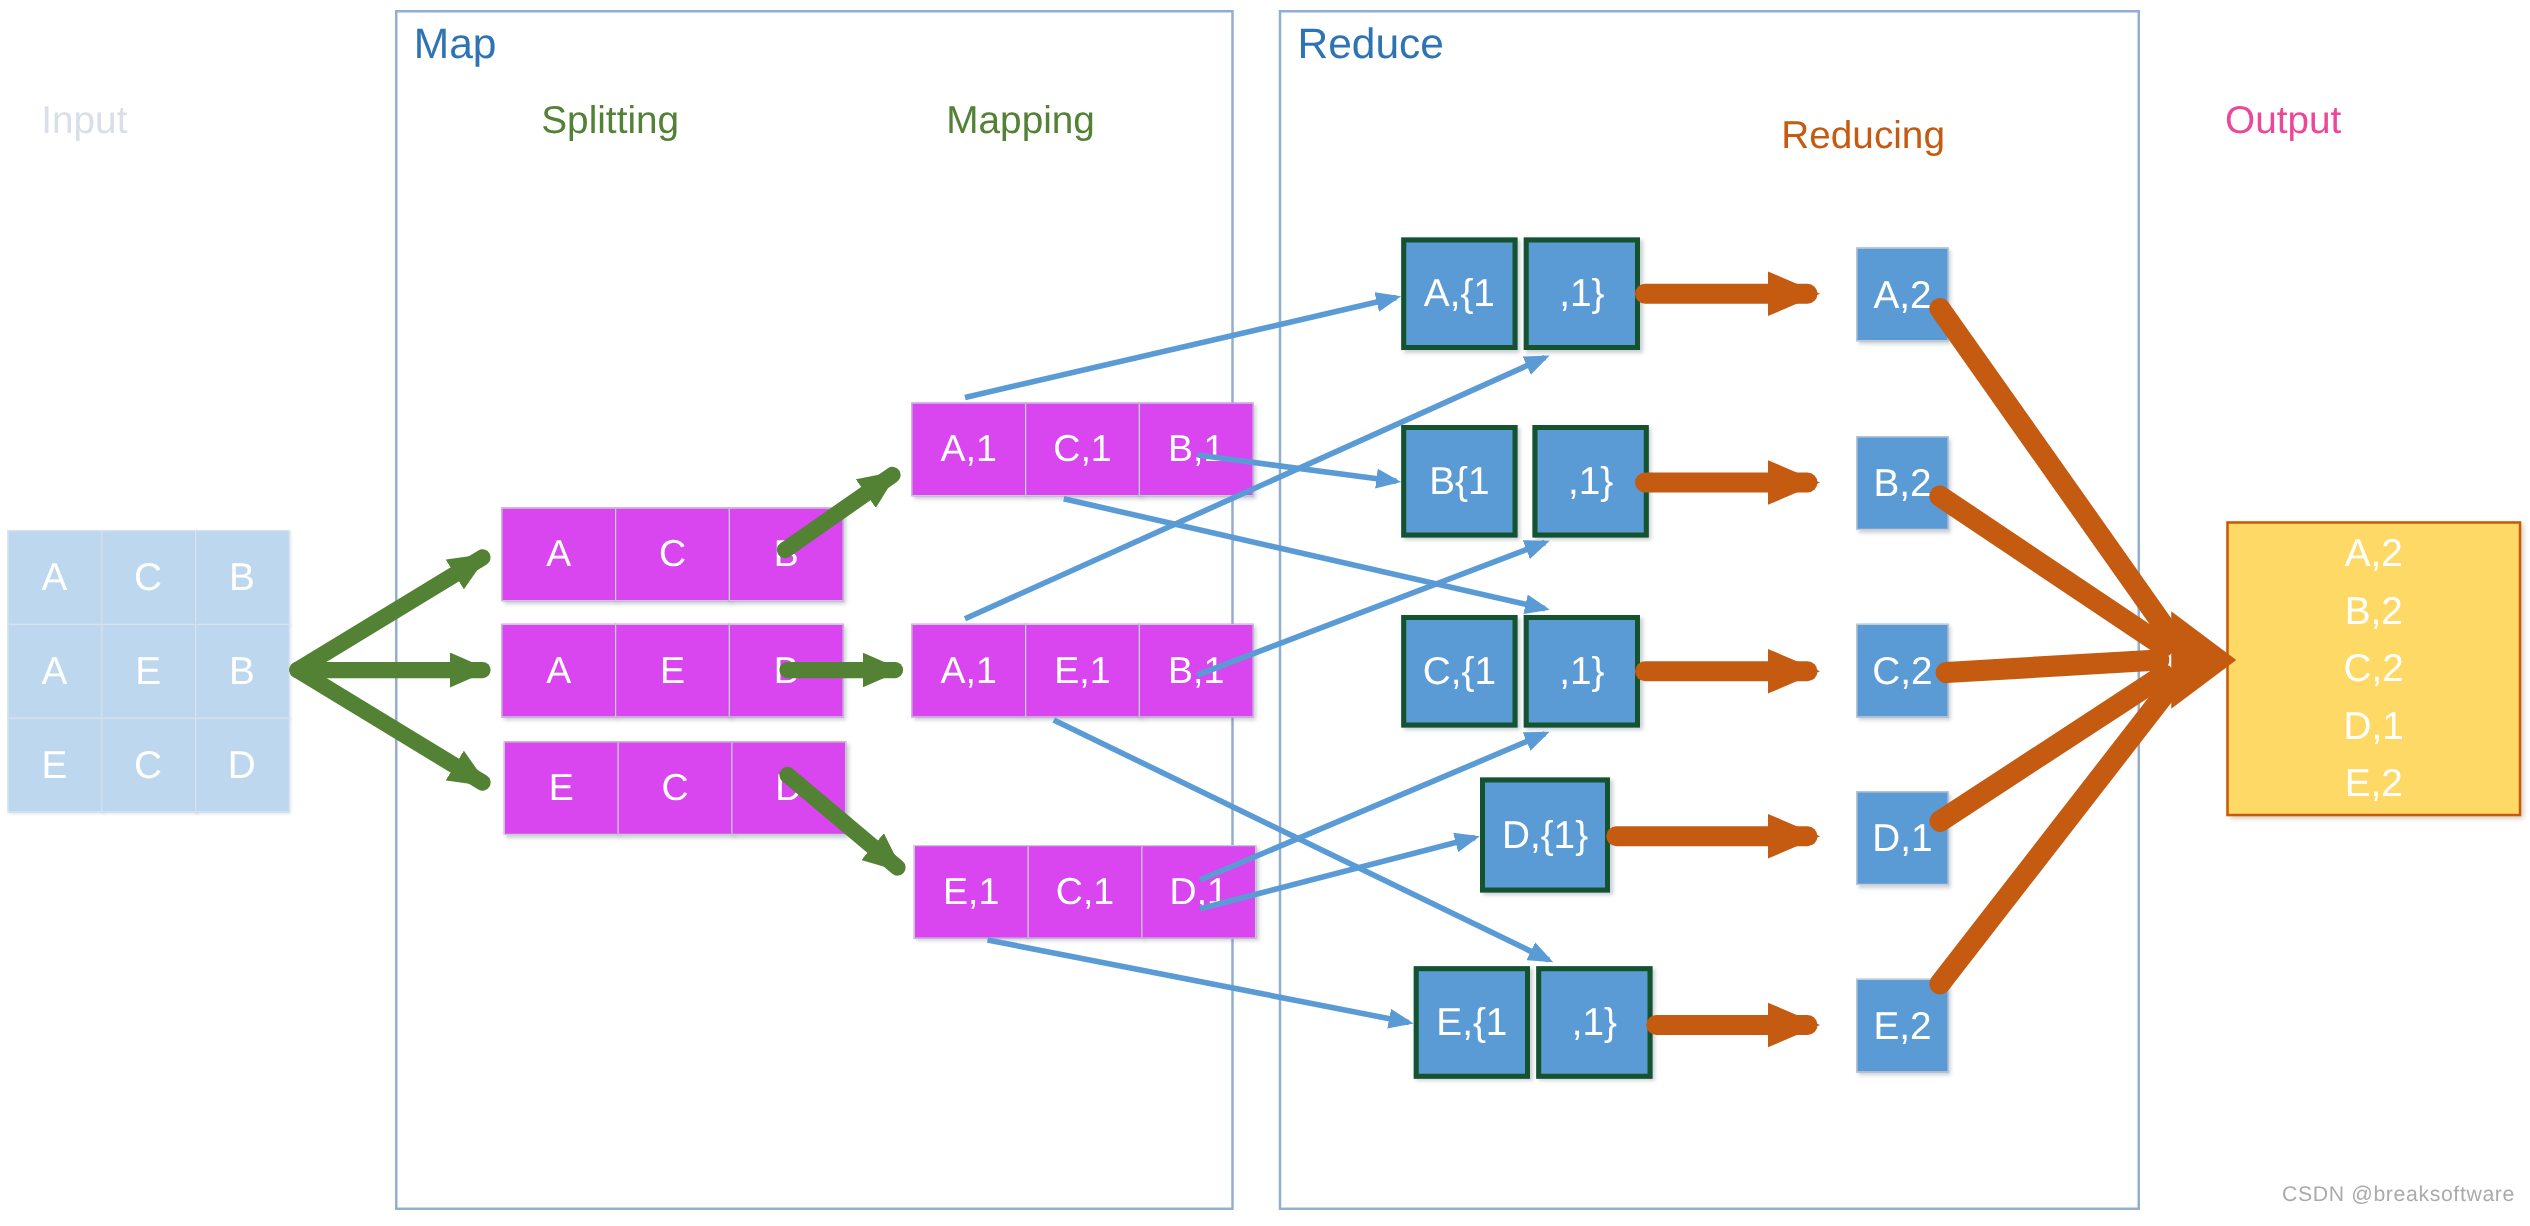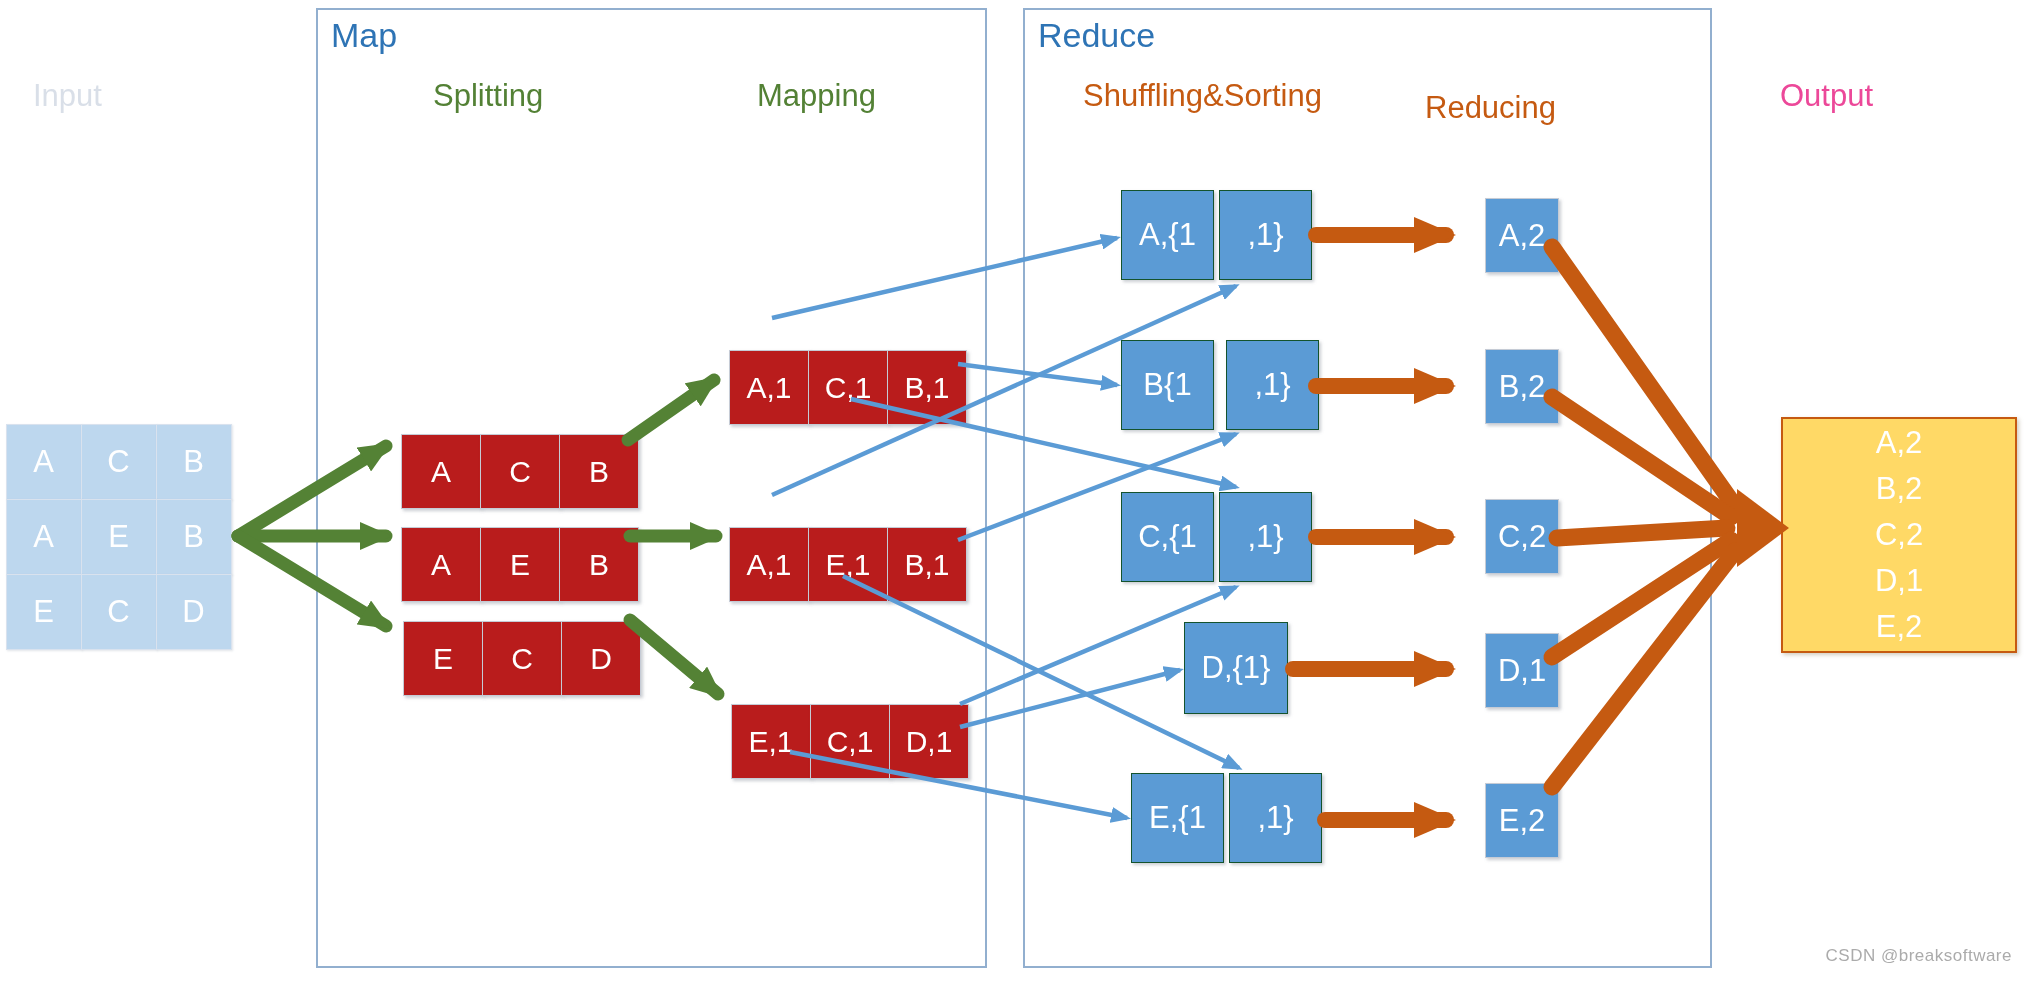--- a/index.html
+++ b/index.html
@@ -13,27 +13,27 @@
   .lbl-input{color:#D9DFE8;}
   .lbl-green{color:#538135;}
   .lbl-orange{color:#C55A11;}
   .lbl-output{color:#ec4899;}
 
   .grid3{position:absolute;left:6px;top:424px;display:grid;grid-template-columns:repeat(3,75px);grid-template-rows:repeat(3,75px);}
   .icell{background:#BDD7EE;border:1px solid #D9E2EE;margin:-0.5px;display:flex;align-items:center;justify-content:center;
          color:#ffffff;font-size:31px;box-shadow:1px 1px 2px rgba(140,150,165,.25);}
 
   .cellrow{position:absolute;display:flex;}
-  .bcell{width:80px;height:75px;background:#b91c1c;border:1px solid #C5CBD5;margin-left:-1px;box-sizing:border-box;
+  .bcell{width:92px;height:75px;background:#d946ef;border:1px solid #C5CBD5;margin-left:-1px;box-sizing:border-box;
          display:flex;align-items:center;justify-content:center;color:#fff;font-size:30px;
-         box-shadow:2px 2px 3px rgba(108,118,132,.35);margin-top:28px;}
+         box-shadow:2px 2px 3px rgba(108,118,132,.35);}
   .cellrow .bcell:first-child{margin-left:0;}
 
   .shgroup{position:absolute;display:flex;gap:5px;}
-  .shcell{width:93px;height:90px;background:#5B9BD5;border:1px solid #14532d;box-sizing:border-box;
+  .shcell{width:93px;height:90px;background:#5B9BD5;border:4px solid #14532d;box-sizing:border-box;
           display:flex;align-items:center;justify-content:center;color:#fff;font-size:31px;
           box-shadow:2px 2px 3px rgba(108,118,132,.35);}
   .shcell.single{width:104px;height:92px;}
 
   .rcell{position:absolute;width:74px;height:75px;background:#5B9BD5;border:1px solid #C5CBD5;box-sizing:border-box;
          display:flex;align-items:center;justify-content:center;color:#fff;font-size:31px;
          box-shadow:2px 2px 3px rgba(108,118,132,.35);}
 
   .output-box{position:absolute;left:1781px;top:417px;width:236px;height:236px;background:#FFD966;
               border:2px solid #C55A11;box-sizing:border-box;box-shadow:2px 2px 4px rgba(130,115,80,.35);
@@ -52,21 +52,20 @@
 
   <div class="panel" style="left:316px;width:671px;"></div>
   <div class="panel" style="left:1023px;width:689px;"></div>
 
   <div class="panel-title" style="left:331px;">Map</div>
   <div class="panel-title" style="left:1038px;">Reduce</div>
 
   <div class="stage-label lbl-input" style="left:33px;">Input</div>
   <div class="stage-label lbl-green" style="left:433px;">Splitting</div>
   <div class="stage-label lbl-green" style="left:757px;">Mapping</div>
-  <div class="stage-label lbl-orange" style="left:1083px;">Shuffling&amp;Sorting</div>
   <div class="stage-label lbl-orange" style="left:1425px;margin-top:12px;">Reducing</div>
   <div class="stage-label lbl-output" style="left:1780px;">Output</div>
 
   <div class="boxes">
 
     <div class="grid3">
       <div class="icell">A</div>
       <div class="icell">C</div>
       <div class="icell">B</div>
       <div class="icell">A</div>

